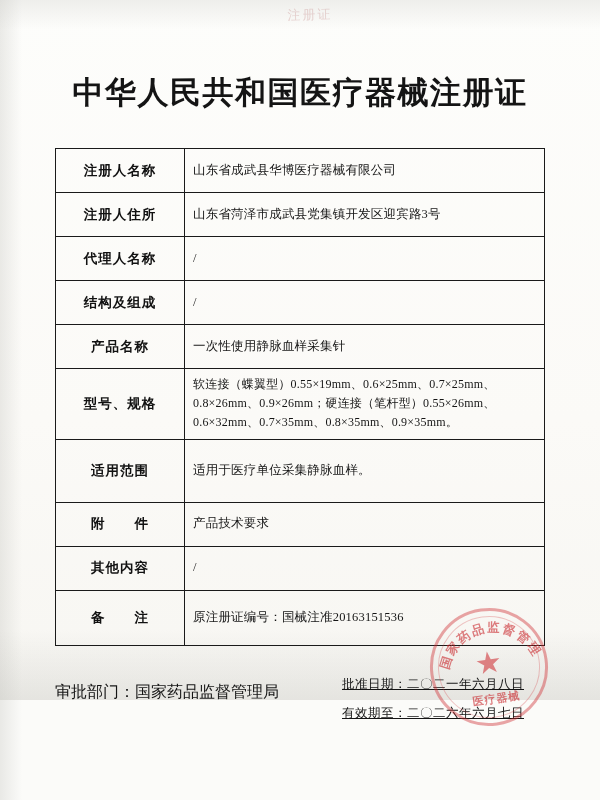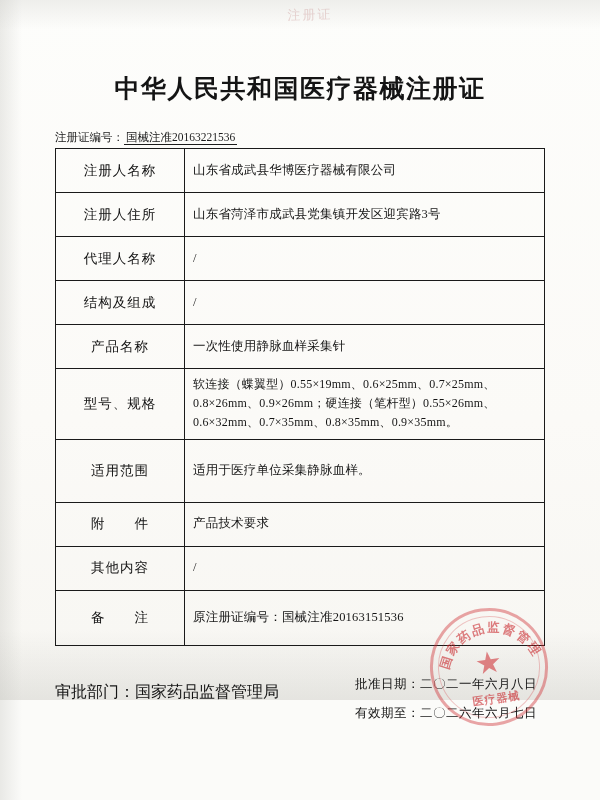--- a/index.html
+++ b/index.html
@@ -48,21 +48,21 @@
     text-align: center;
     transform: rotate(-1deg);
   }
 
   .doc-title {
     position: absolute;
     top: 72px;
     left: 0;
     width: 600px;
     text-align: center;
-    font-size: 25px;
+    font-size: 31px;
     font-weight: bold;
     letter-spacing: 1.5px;
     color: #141414;
   }
 
   .reg-no-line {
     position: absolute;
     top: 130px;
     left: 55px;
     font-size: 11.5px;
@@ -85,21 +85,21 @@
   }
   table.main td {
     border: 1px solid #1a1a1a;
     vertical-align: middle;
     padding: 6px 8px;
   }
   td.lbl {
     width: 112px;
     text-align: center;
     font-size: 13.5px;
-    font-weight: normal;
+    font-weight: bold;
     letter-spacing: 1px;
     color: #111;
     white-space: nowrap;
   }
   td.val {
     font-size: 12.5px;
     color: #151515;
     line-height: 1.55;
     text-align: left;
     letter-spacing: 0.2px;
@@ -131,23 +131,24 @@
     color: #141414;
   }
   .footer-left {
     position: absolute;
     left: 0; top: 6px;
     font-size: 16px;
     white-space: nowrap;
   }
   .footer-right {
     position: absolute;
-    right: 4px; top: 0;
-    text-align: center;
+    right: 13px; top: 0;
+    text-align: left;
     width: 190px;
+    text-decoration: underline;
   }
   .footer-right .line {
     font-size: 12.5px;
     margin-bottom: 12px;
     white-space: nowrap;
     letter-spacing: 0.5px;
   }
 
   
   .seal {
@@ -206,23 +207,20 @@
 
 <div class="page">
   <div class="edge-shade-left"></div>
   <div class="edge-shade-top"></div>
   <div class="edge-shade-bottom"></div>
 
   <div class="watermark-top">注册证</div>
 
   <div class="doc-title">中华人民共和国医疗器械注册证</div>
 
-  <div class="reg-no-line">
-    <span class="label">注册证编号：</span><span class="value">国械注准20163221536</span>
-  </div>
 
   <table class="main">
     <tbody>
       <tr class="r-name">
         <td class="lbl">注册人名称</td>
         <td class="val">山东省成武县华博医疗器械有限公司</td>
       </tr>
       <tr class="r-addr">
         <td class="lbl">注册人住所</td>
         <td class="val">山东省菏泽市成武县党集镇开发区迎宾路3号</td>

